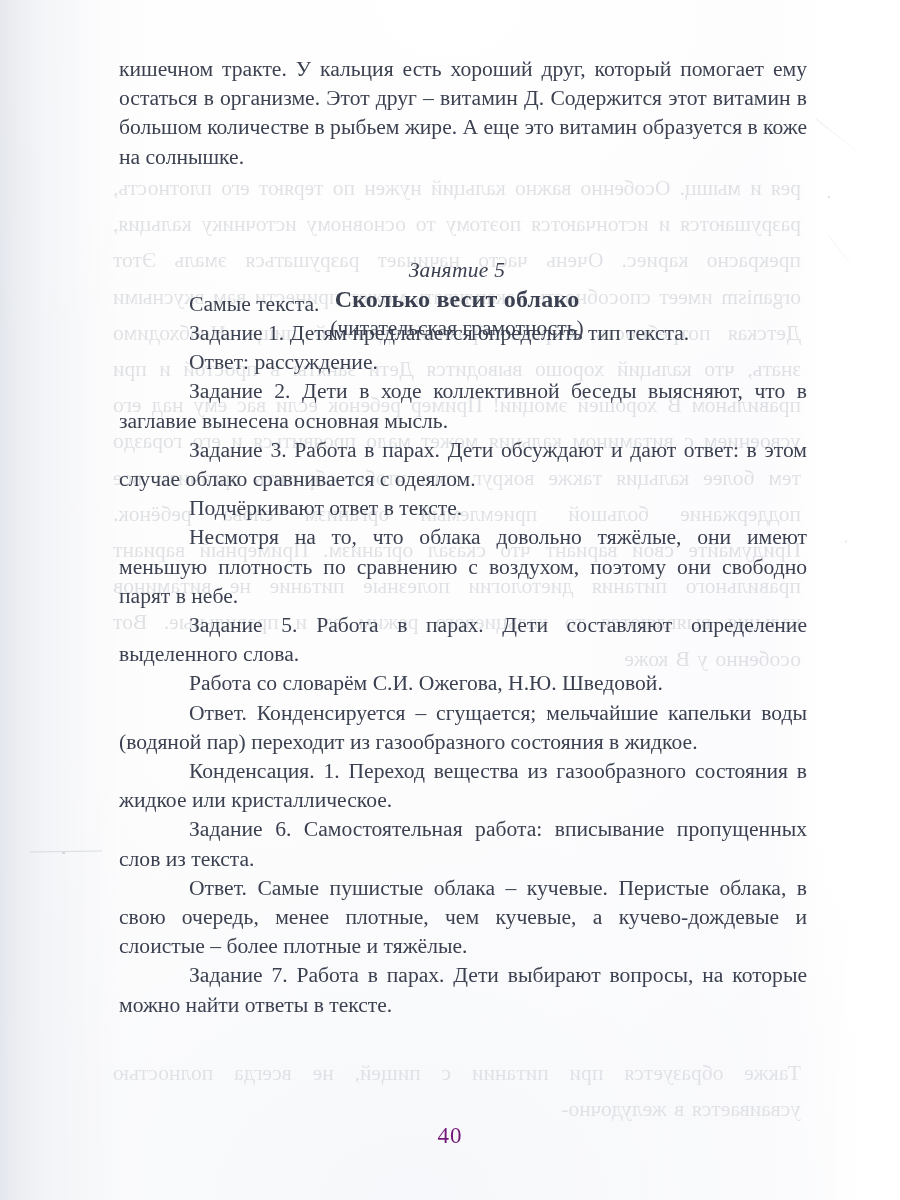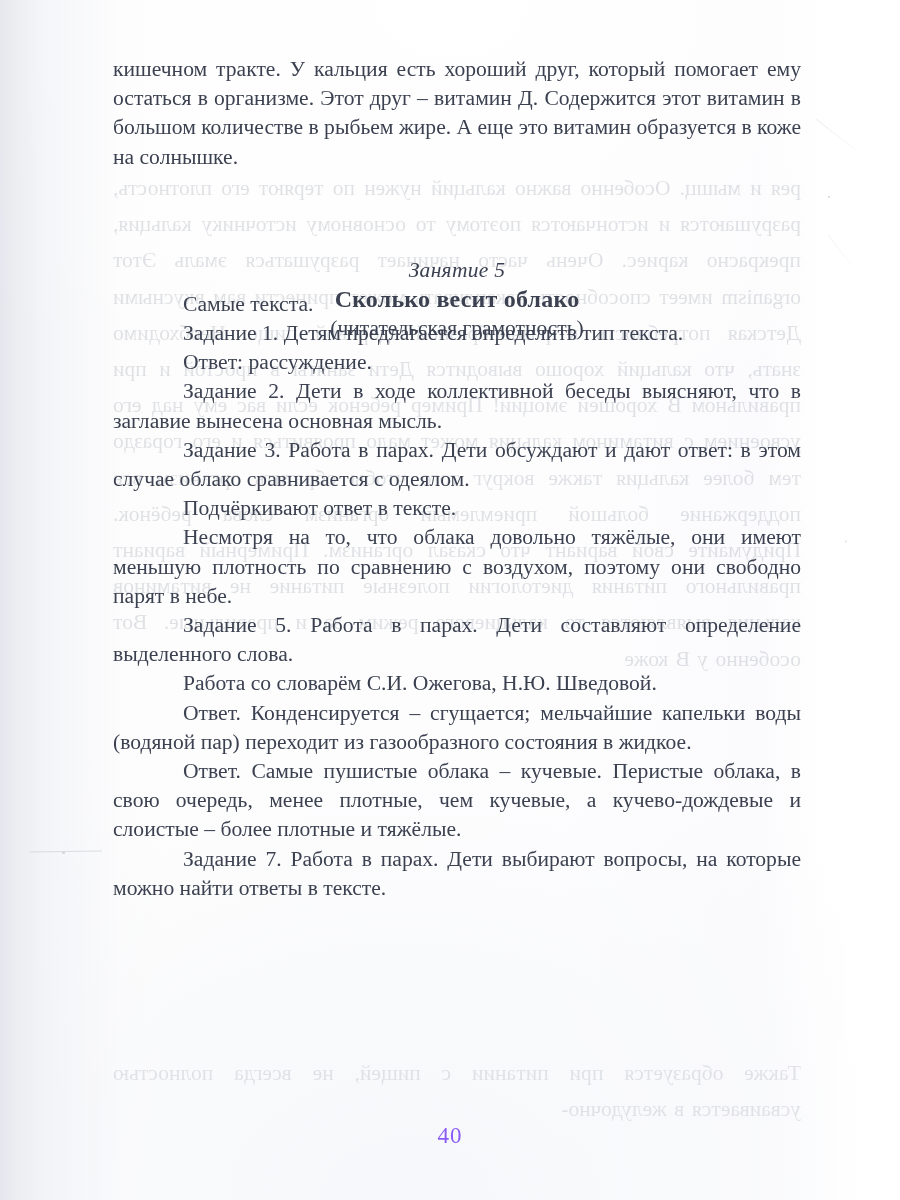--- a/index.html
+++ b/index.html
@@ -86,21 +86,21 @@
     word-spacing: 2px;
   }
   .bleed-layer.b2 {
     top: 1055px;
     opacity: 0.15;
   }
 
   
   .textblock {
     position: absolute;
-    left: 113px;
+    left: 119px;
     top: 55px;
     width: 688px;
     color: #3b4150;
     font-size: 21.6px;
     line-height: 29.2px;
     text-align: justify;
     text-justify: inter-word;
     z-index: 5;
   }
   .textblock p {
@@ -146,21 +146,21 @@
     line-height: 29px;
   }
 
   
   .page-number {
     position: absolute;
     left: 0;
     right: 0;
     top: 1123px;
     text-align: center;
-    color: #8b5cf6;
+    color: #701a75;
     font-size: 23px;
     letter-spacing: 1px;
     z-index: 6;
   }
 
   
   .soft-overlay {
     position: absolute;
     inset: 0;
     background: rgba(252,252,253,0.06);
@@ -199,21 +199,23 @@
 
     <p class="para-ind uline">Несмотря на то, что облака довольно тяжёлые, они имеют меньшую плотность по сравнению с воздухом, поэтому они свободно парят в небе.</p>
 
 
     <p class="para-ind"><span class="bold">Задание 5.</span><span> Работа в парах. Дети составляют определение выделенного слова.</span></p>
 
     <p class="para-ind">Работа со словарём С.И. Ожегова, Н.Ю. Шведовой.</p>
 
     <p class="para-ind">Ответ. Конденсируется – сгущается; мельчайшие капельки воды (водяной пар) переходит из газообразного состояния в жидкое.</p>
 
-
+    <p class="para-ind">Конденсация. 1. Переход вещества из газообразного состояния в жидкое или кристаллическое.</p>
+
+    <p class="para-ind"><span class="bold">Задание 6.</span><span> Самостоятельная работа: вписывание пропущенных слов из текста.</span></p>
 
     <p class="para-ind">Ответ. Самые пушистые облака – кучевые. Перистые облака, в свою очередь, менее плотные, чем кучевые, а кучево-дождевые и слоистые – более плотные и тяжёлые.</p>
 
     <p class="para-ind"><span class="bold">Задание 7.</span><span> Работа в парах. Дети выбирают вопросы, на которые можно найти ответы в тексте.</span></p>
 
   </div>
 
   <div class="heading-group">
     <div class="heading-occasion">Занятие 5</div>
     <div class="heading-title">Сколько весит облако</div>

